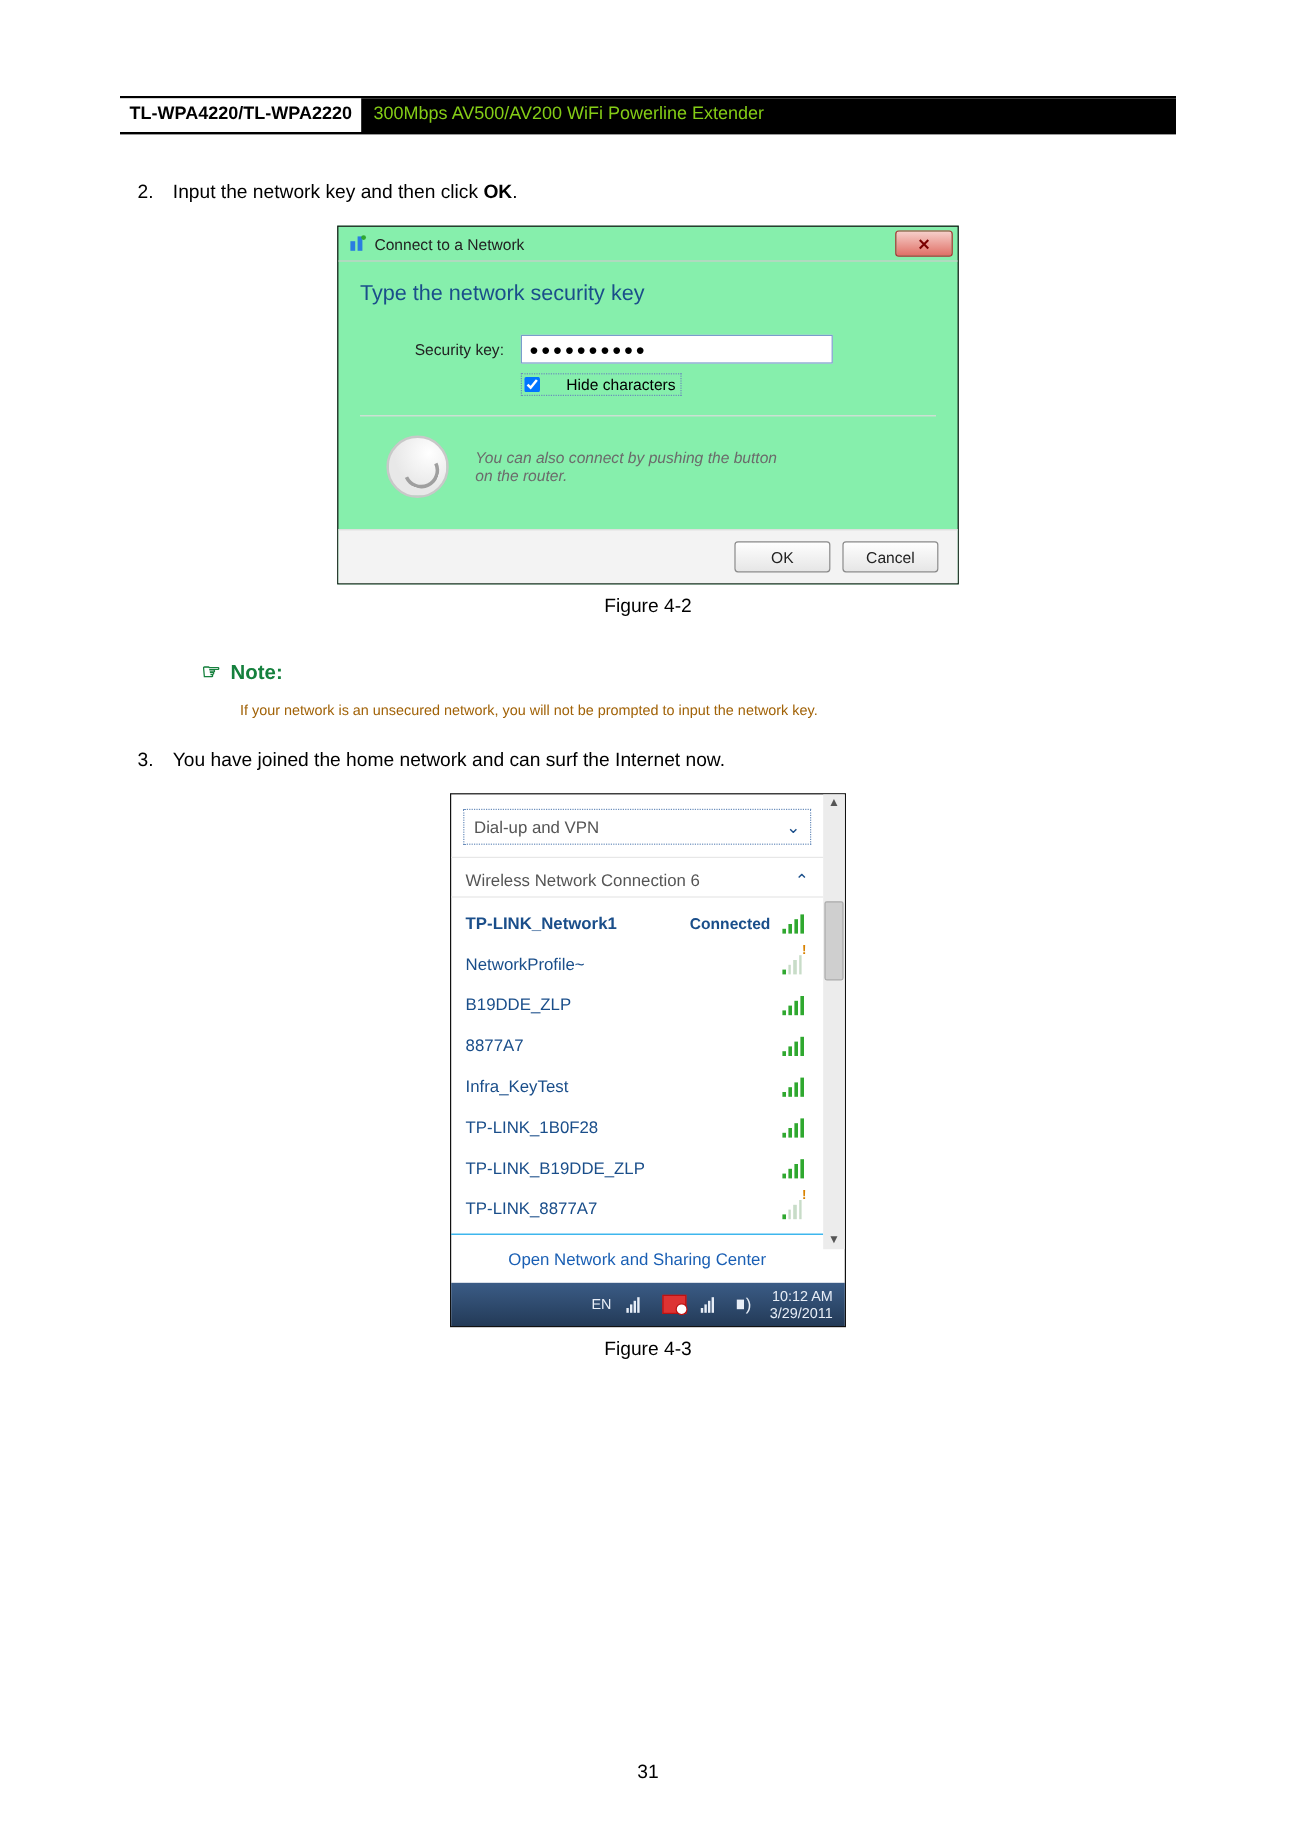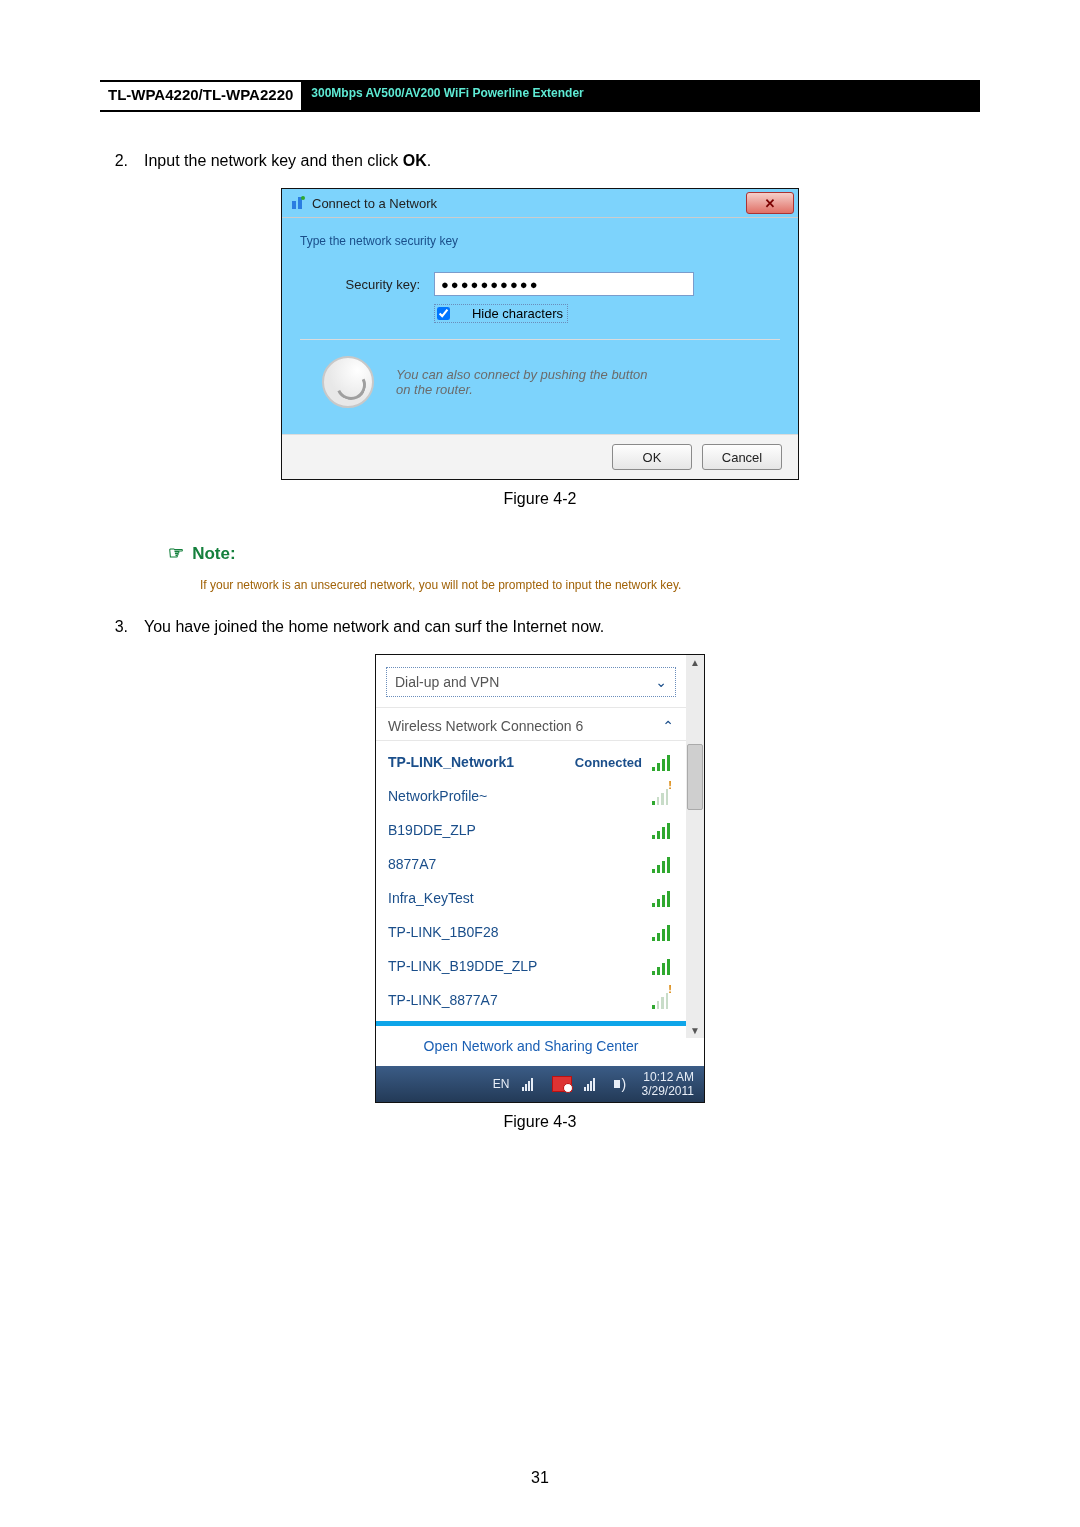--- a/index.html
+++ b/index.html
@@ -1,34 +1,34 @@
 <!DOCTYPE html>
 <html><head>
 <meta charset="utf-8">
 <style>
   html,body{margin:0;padding:0;background:#fff;font-family:Arial,Helvetica,sans-serif;color:#000;}
   .page{width:1080px;min-height:1527px;margin:0 auto;position:relative;box-sizing:border-box;padding:80px 100px 40px 100px;}
   .hdr{border-top:2px solid #000;border-bottom:2px solid #000;height:28px;display:flex;margin-bottom:40px;}
   .hdr-left{background:#fff;color:#000;font-weight:bold;font-size:15px;padding:4px 8px 0 8px;}
-  .hdr-right{flex:1;background:#000;color:#5eead4;font-weight:bold;font-size:12px;padding:4px 0 0 10px;}
+  .hdr-right{flex:1;background:#000;color:#84cc16;font-weight:normal;font-size:15px;padding:4px 0 0 10px;}
   .step{font-size:16px;margin:10px 0 18px 0;display:flex;}
   .step-num{width:28px;flex:none;text-align:right;padding-right:16px;}
   .bold{font-weight:bold;}
   .figcap{text-align:center;font-size:16px;margin-top:10px;}
   .note-head{color:#15803d;font-weight:bold;font-size:17px;margin:34px 0 14px 68px;}
   .note-head .hand{margin-right:8px;font-size:18px;}
   .note-body{color:#a16207;font-size:12px;margin:0 0 26px 100px;}
 
   
-  .dlg{width:516px;margin:0 auto;border:1px solid #111;background:#7dd3fc;font-family:"Segoe UI",Arial,sans-serif;}
+  .dlg{width:516px;margin:0 auto;border:1px solid #111;background:#86efac;font-family:"Segoe UI",Arial,sans-serif;}
   .dlg-title{height:28px;display:flex;align-items:center;padding:0 4px 0 8px;border-bottom:1px solid #ccc;font-size:13px;color:#222;}
   .dlg-title svg{margin-right:6px;}
   .dlg-close{margin-left:auto;width:46px;height:20px;border:1px solid #a33;border-radius:3px;background:linear-gradient(#f6cfca,#e07066);color:#7a0000;font-weight:bold;font-size:13px;display:flex;align-items:center;justify-content:center;}
   .dlg-body{padding:12px 18px 6px 18px;}
-  .dlg-head{color:#1a4e8a;font-size:12px;margin:4px 0 24px 0;}
+  .dlg-head{color:#1a4e8a;font-size:18px;margin:4px 0 24px 0;}
   .dlg-row{display:flex;align-items:center;font-size:13px;margin-bottom:8px;}
   .dlg-lab{width:120px;text-align:right;padding-right:14px;color:#222;}
   .dlg-inp{width:246px;height:22px;border:1px solid #7a9ccc;padding:0 6px;font-size:13px;letter-spacing:2px;}
   .dlg-chkrow{margin-left:134px;display:flex;align-items:center;font-size:13px;border:1px dotted #6a8dbb;padding:1px 4px 1px 2px;width:126px;justify-content:space-between;}
   .dlg-chkrow input{margin:0 4px 0 0;}
   .dlg-sep{border-top:1px solid #dcdcdc;margin:16px 0 0 0;}
   .dlg-hint{display:flex;align-items:center;padding:16px 0 20px 22px;font-size:13px;color:#6b6b6b;}
   .dlg-hint .wps{width:48px;height:48px;border:2px solid #c8c8c8;border-radius:50%;margin-right:22px;position:relative;background:radial-gradient(circle at 70% 26%, #fff 0, #e8e8e8 60%);}
   .dlg-hint .wps::after{content:"";position:absolute;left:12px;top:12px;width:24px;height:24px;border:3px solid #9f9f9f;border-right-color:transparent;border-bottom-color:transparent;border-radius:50%;transform:rotate(200deg);}
   .dlg-bbar{border-top:1px solid #dcdcdc;background:#f3f3f3;height:44px;display:flex;align-items:center;justify-content:flex-end;padding-right:16px;gap:10px;}
@@ -46,21 +46,21 @@
   .fly-h .chev{margin-left:auto;color:#1a4e8a;}
   .fly-list{padding:4px 0;}
   .fly-item{display:flex;align-items:center;padding:8px 12px;}
   .fly-item .name{flex:1;}
   .fly-item .status{color:#1a4e8a;font-weight:bold;margin-right:10px;font-size:13px;}
   .sig{width:22px;height:18px;display:flex;align-items:flex-end;gap:2px;}
   .sig span{width:3px;background:#2fa82f;display:block;}
   .sig.s1 span:nth-child(1){height:4px;} .sig.s1 span:nth-child(2){height:8px;background:#c8dcc8;} .sig.s1 span:nth-child(3){height:12px;background:#c8dcc8;} .sig.s1 span:nth-child(4){height:16px;background:#c8dcc8;}
   .sig.s4 span:nth-child(1){height:4px;} .sig.s4 span:nth-child(2){height:8px;} .sig.s4 span:nth-child(3){height:12px;} .sig.s4 span:nth-child(4){height:16px;}
   .sig.warn::after{content:"!";color:#d98200;font-weight:bold;font-size:11px;position:relative;top:-14px;left:-2px;}
-  .fly-open{border-top:5px solid #0ea5e9;text-align:center;padding:12px 0;color:#1a5fb4;}
+  .fly-open{border-top:1px solid #0ea5e9;text-align:center;padding:12px 0;color:#1a5fb4;}
   .fly-tray{height:36px;background:linear-gradient(#3b5c86,#233a57);display:flex;align-items:center;justify-content:flex-end;color:#e8eef7;font-size:12px;padding:0 10px;gap:12px;}
   .fly-tray .time{text-align:right;line-height:14px;font-size:12px;}
   .tray-icon{width:18px;height:14px;display:flex;align-items:flex-end;gap:1px;}
   .tray-icon span{width:2px;background:#e8eef7;display:block;}
   .tray-icon span:nth-child(1){height:4px;} .tray-icon span:nth-child(2){height:7px;} .tray-icon span:nth-child(3){height:10px;} .tray-icon span:nth-child(4){height:13px;}
   .tray-flag{width:18px;height:14px;background:#d33;border:1px solid #b11;position:relative;}
   .tray-flag::after{content:"";position:absolute;right:-2px;bottom:-2px;width:8px;height:8px;background:#fff;border-radius:50%;border:1px solid #b11;}
   .tray-vol{width:16px;height:14px;position:relative;}
   .tray-vol::before{content:"";position:absolute;left:0;top:3px;width:6px;height:8px;background:#e8eef7;}
   .tray-vol::after{content:")";position:absolute;left:8px;top:-1px;color:#e8eef7;font-size:14px;}

